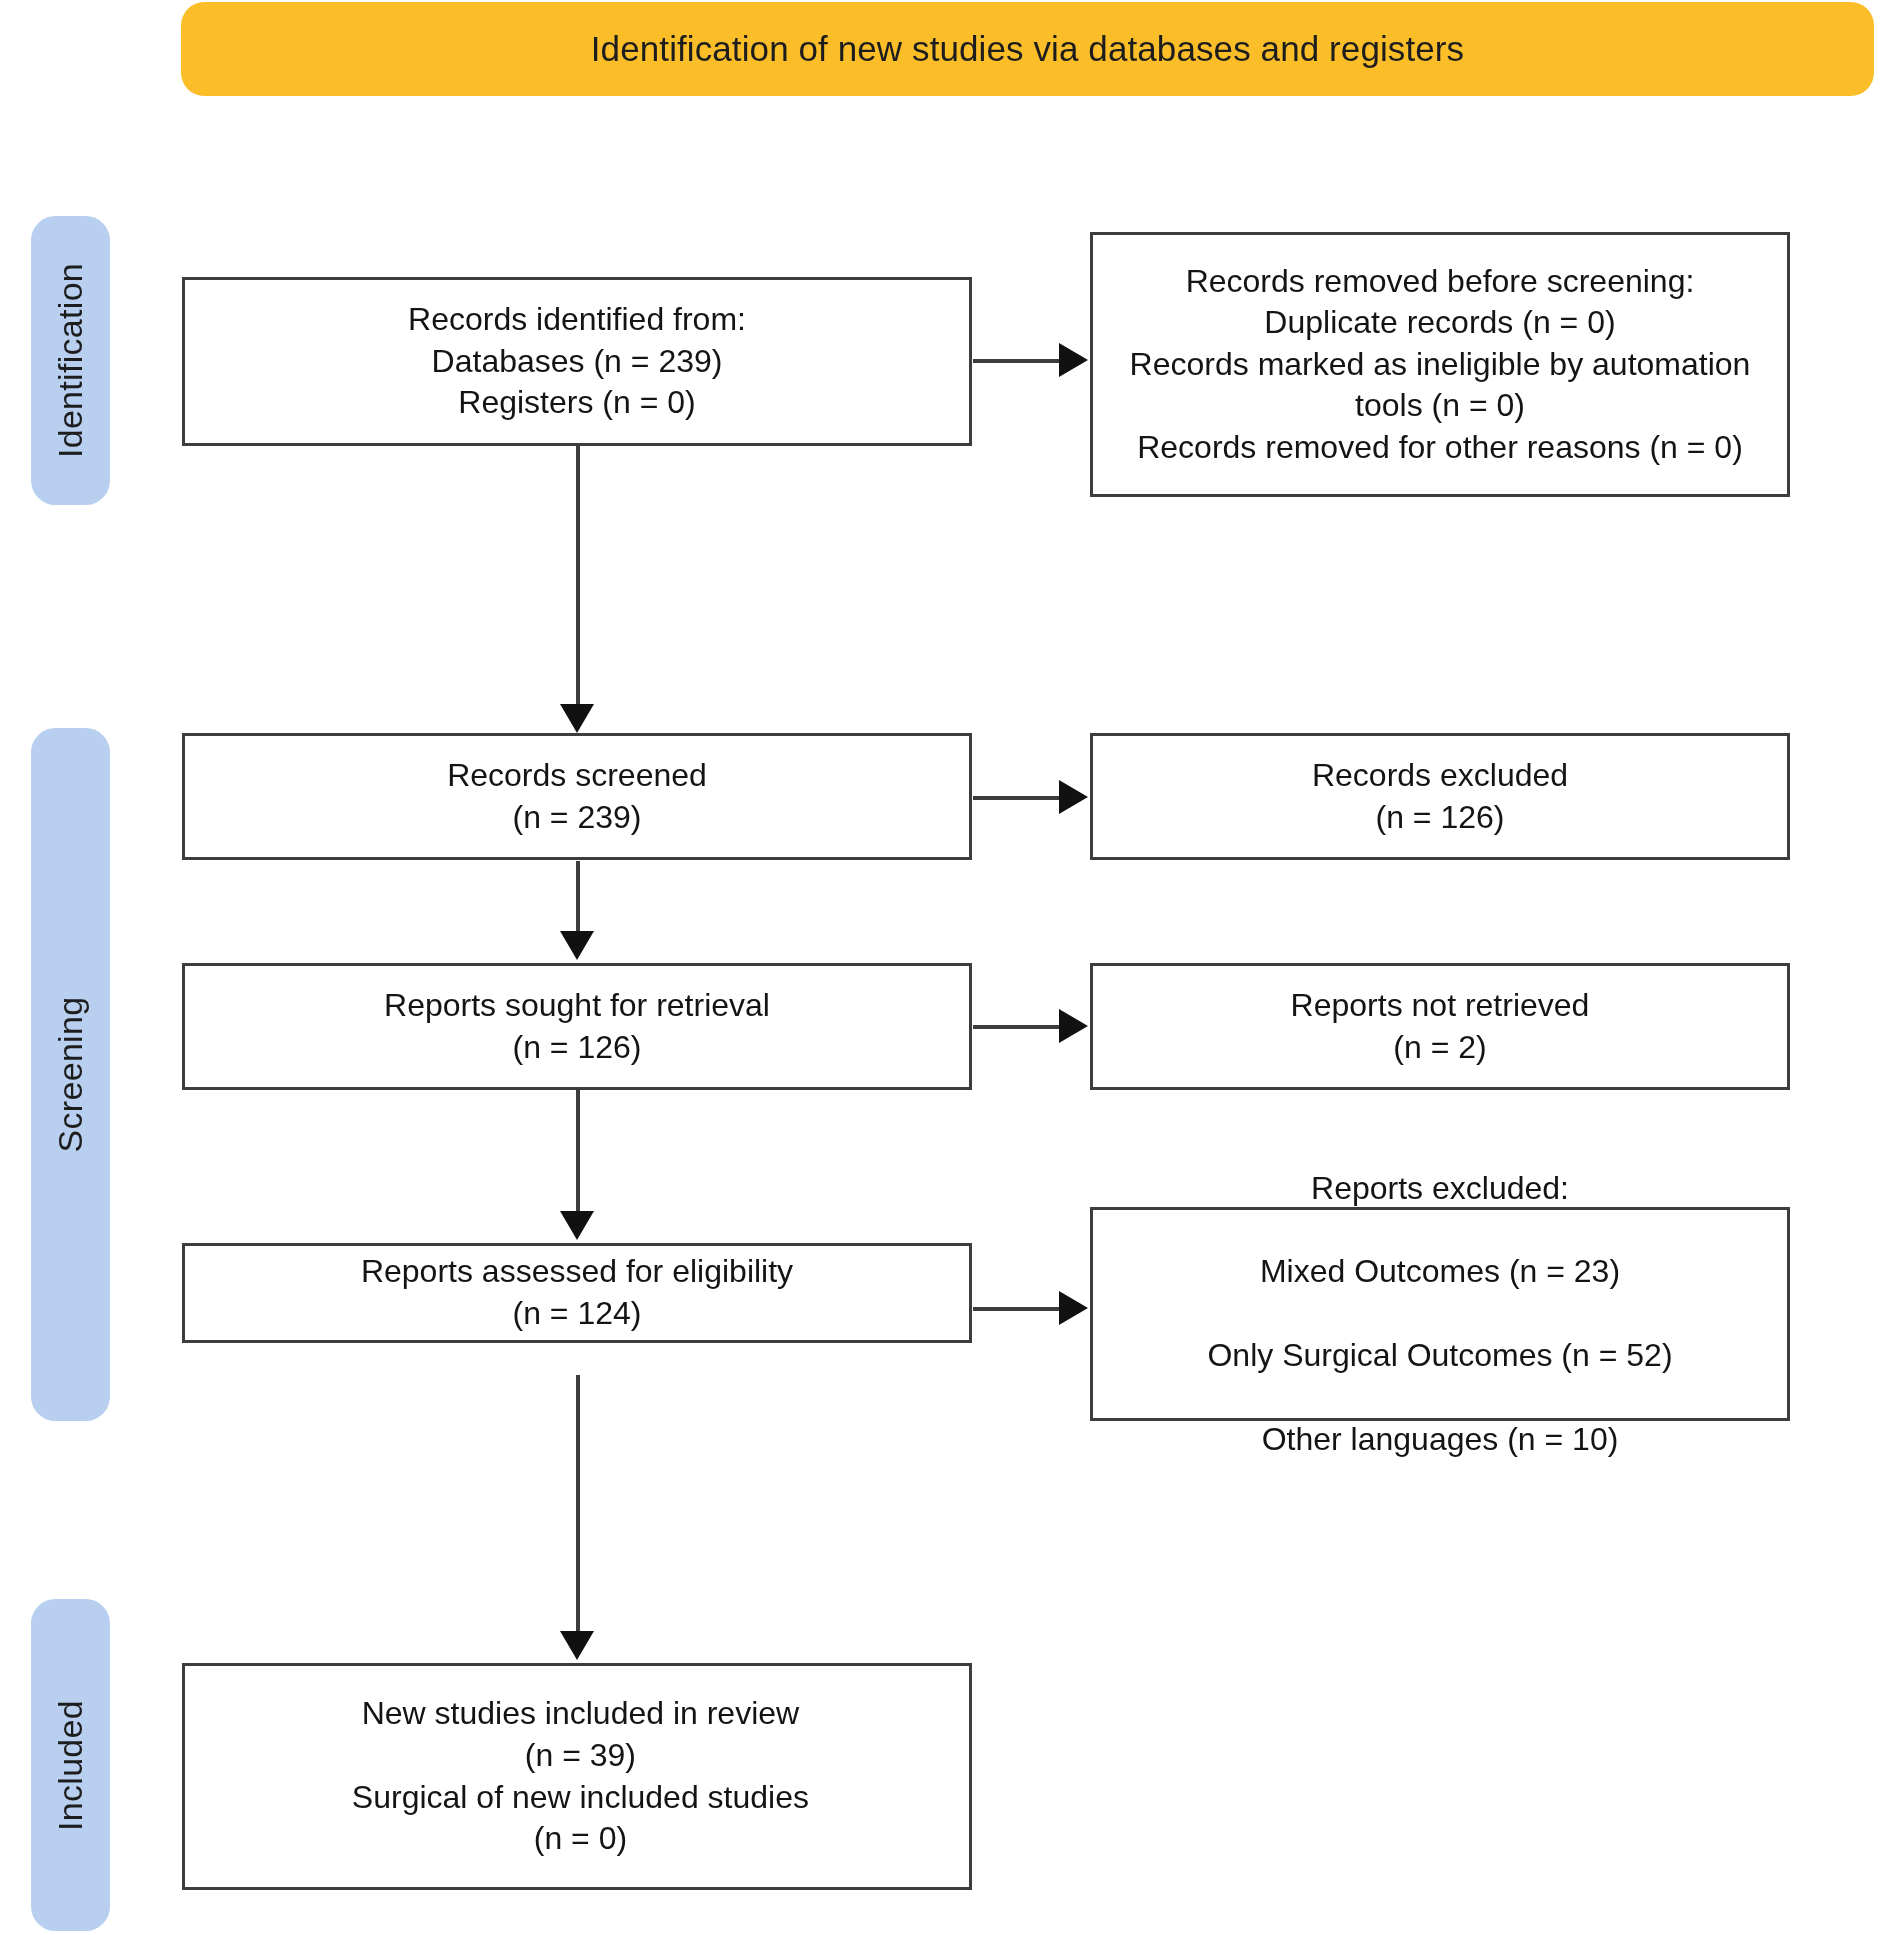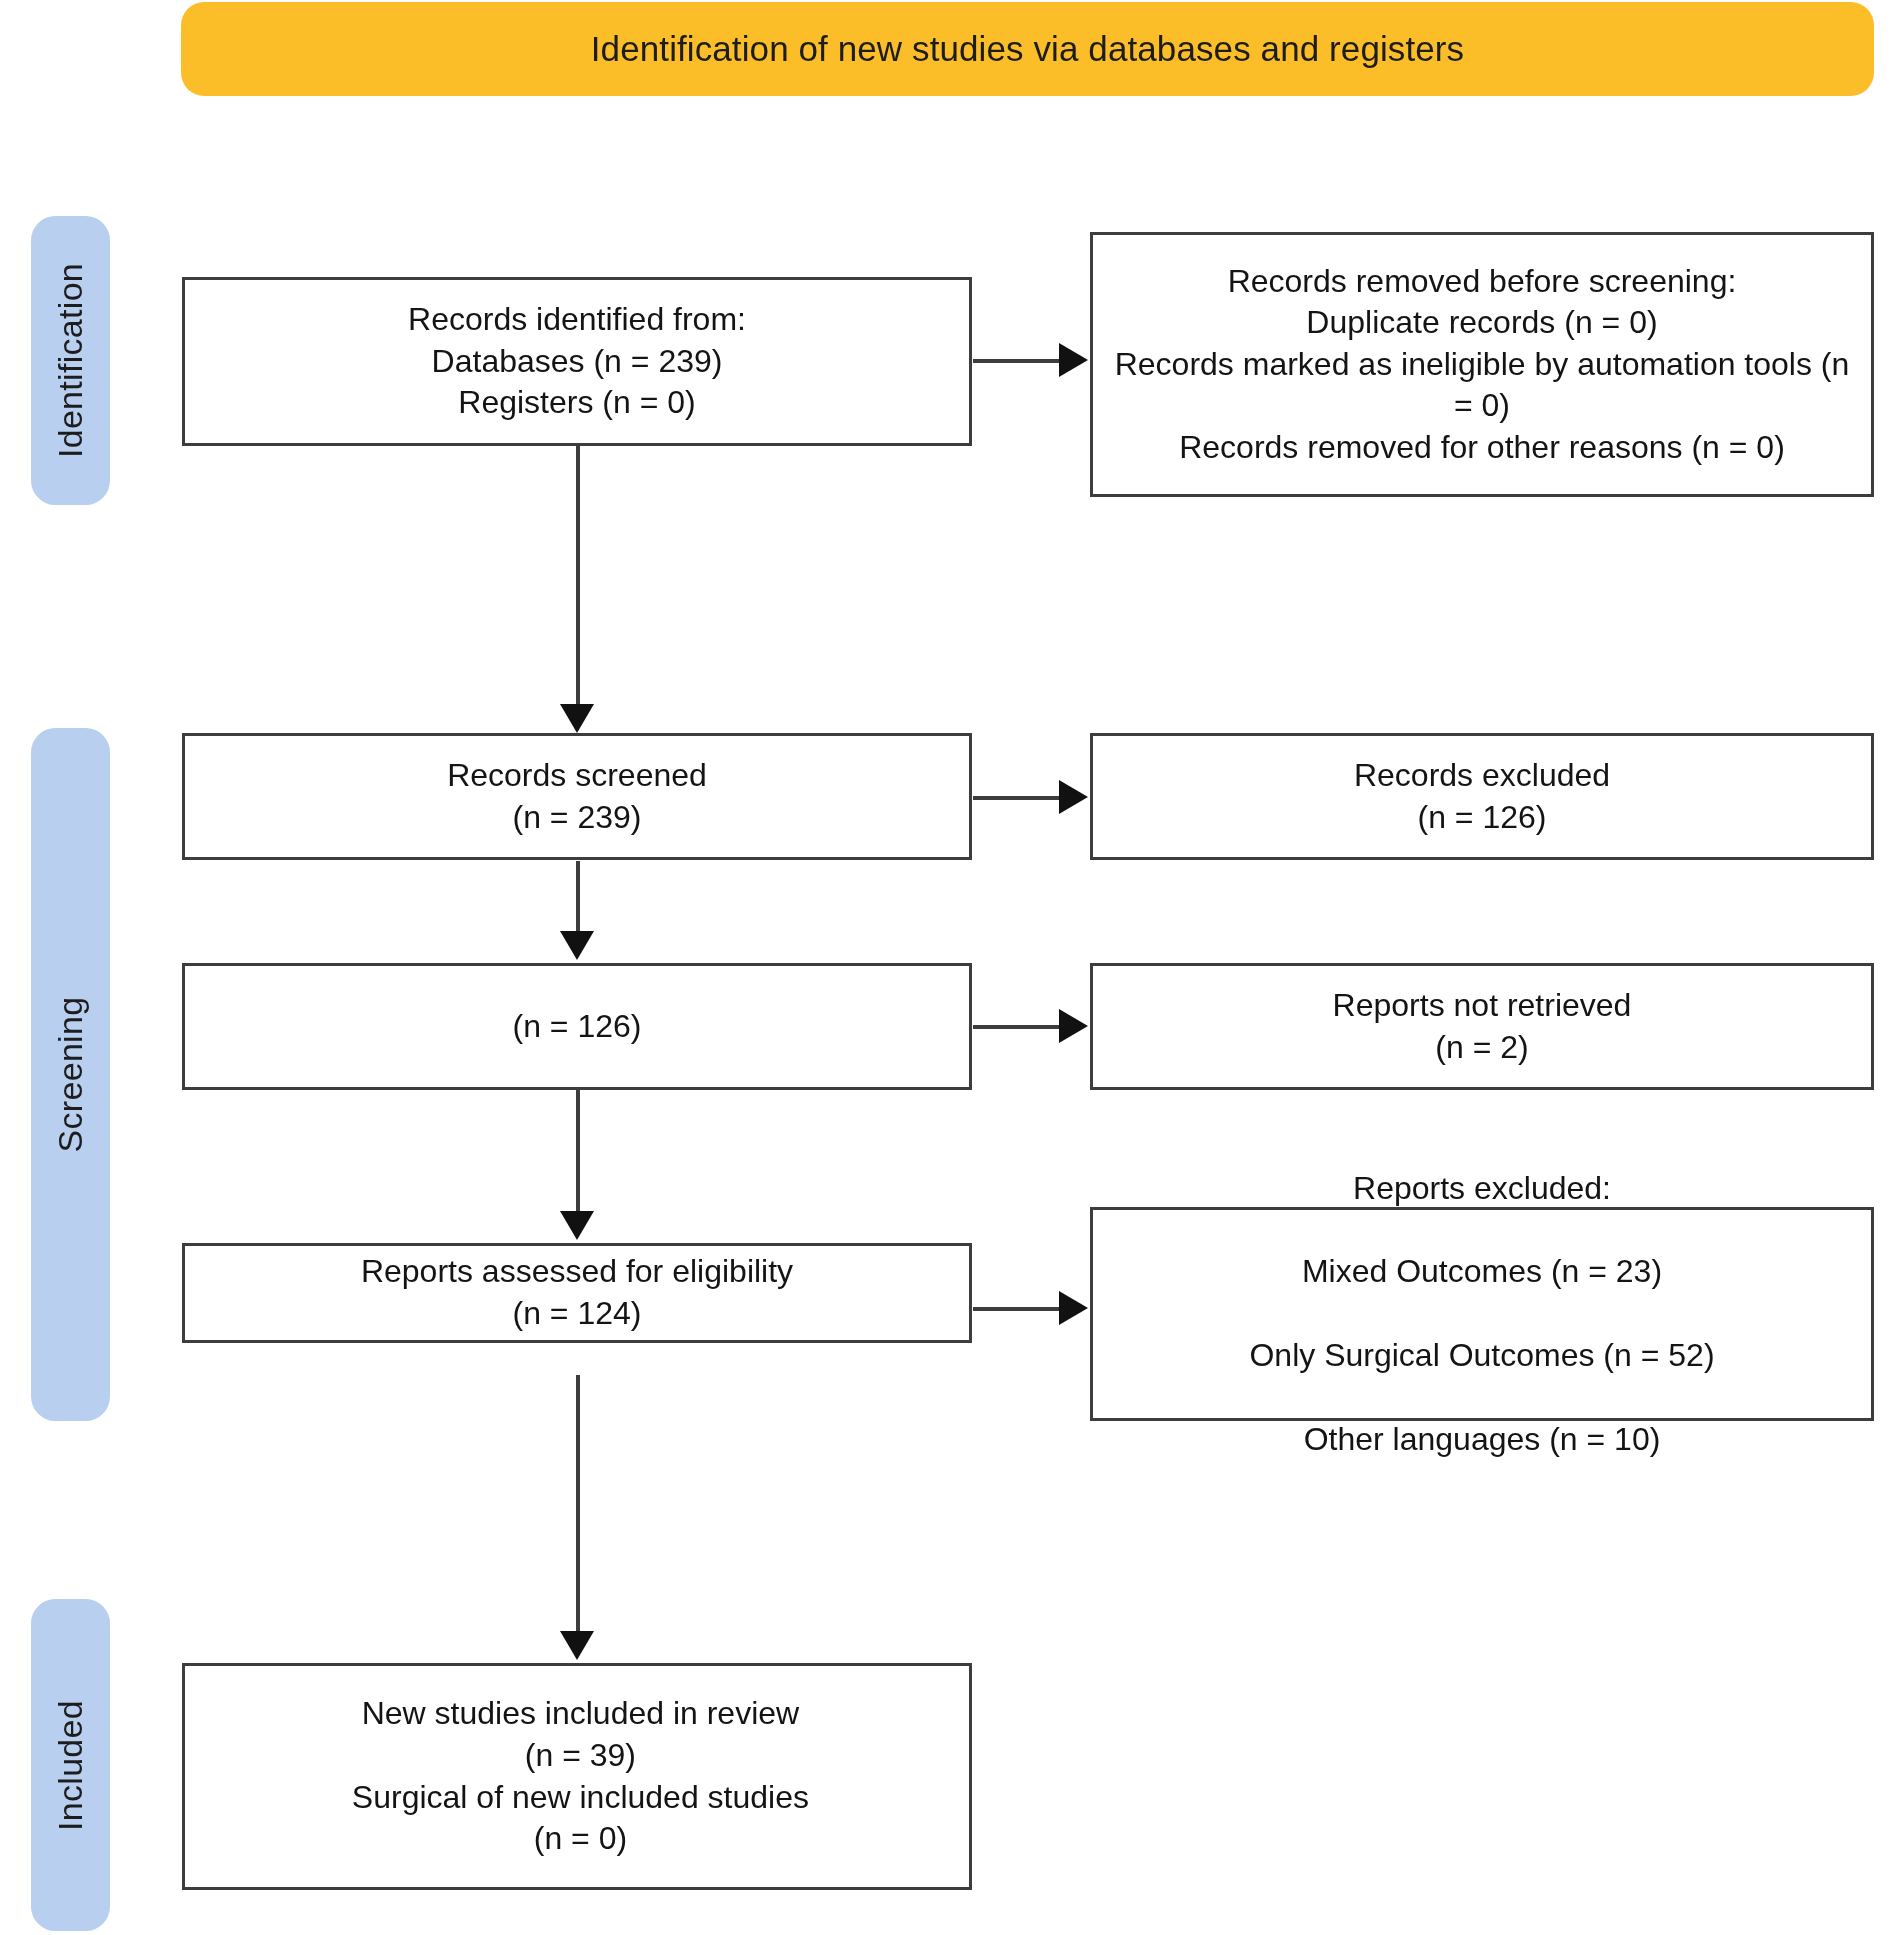--- a/index.html
+++ b/index.html
@@ -82,21 +82,21 @@
     font-size: 32px;
     line-height: 1.30;
     color: #141414;
     text-align: center;
     white-space: pre-wrap;
   }
 
   
   .box-left  { left: 182px;  width: 790px; }
   
-  .box-right { left: 1090px; width: 784px; }
+  .box-right { left: 1090px; width: 700px; }
 
   .b-identified     { top: 277px;  height: 169px; }
   .b-removed        { top: 232px;  height: 265px; }
   .b-screened       { top: 733px; height: 127px; }
   .b-excluded       { top: 733px; height: 127px; }
   .b-sought         { top: 963px; height: 127px; }
   .b-notretrieved   { top: 963px; height: 127px; }
   .b-assessed       { top: 1243px; height: 100px; }
   .b-reportsexcl    { top: 1207px; height: 214px; gap: 42px; }
   .b-included       { top: 1663px; height: 227px; padding-left: 20px; }
@@ -206,20 +206,21 @@
     <div class="line">Records screened</div>
     <div class="line">(n = 239)</div>
   </div>
 
   <div class="box box-right b-excluded">
     <div class="line">Records excluded</div>
     <div class="line">(n = 126)</div>
   </div>
 
   <div class="box box-left b-sought">
+    <div class="line">Reports sought for retrieval</div>
     <div class="line">(n = 126)</div>
   </div>
 
   <div class="box box-right b-notretrieved">
     <div class="line">Reports not retrieved</div>
     <div class="line">(n = 2)</div>
   </div>
 
   <div class="box box-left b-assessed">
     <div class="line">Reports assessed for eligibility</div>

